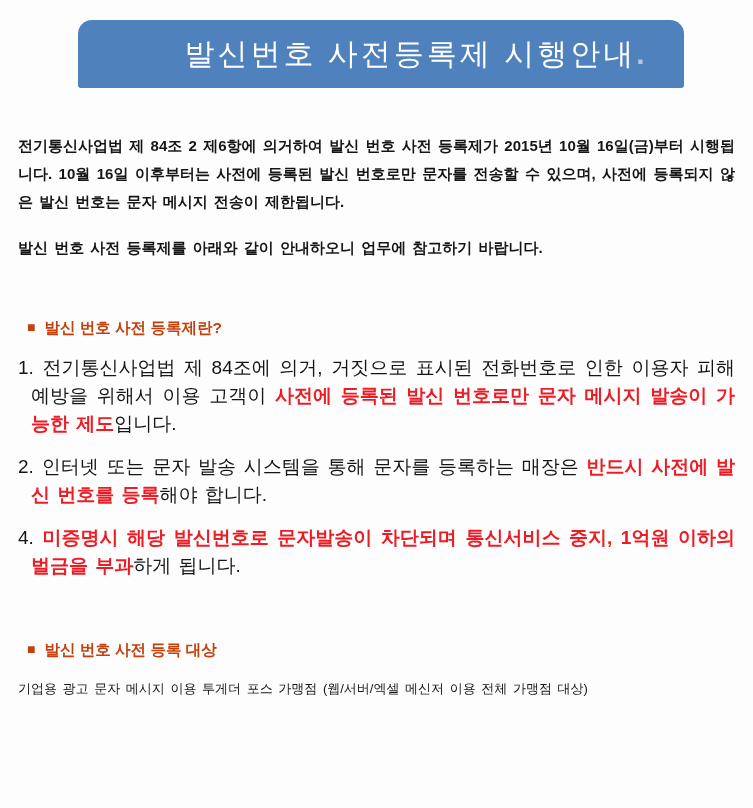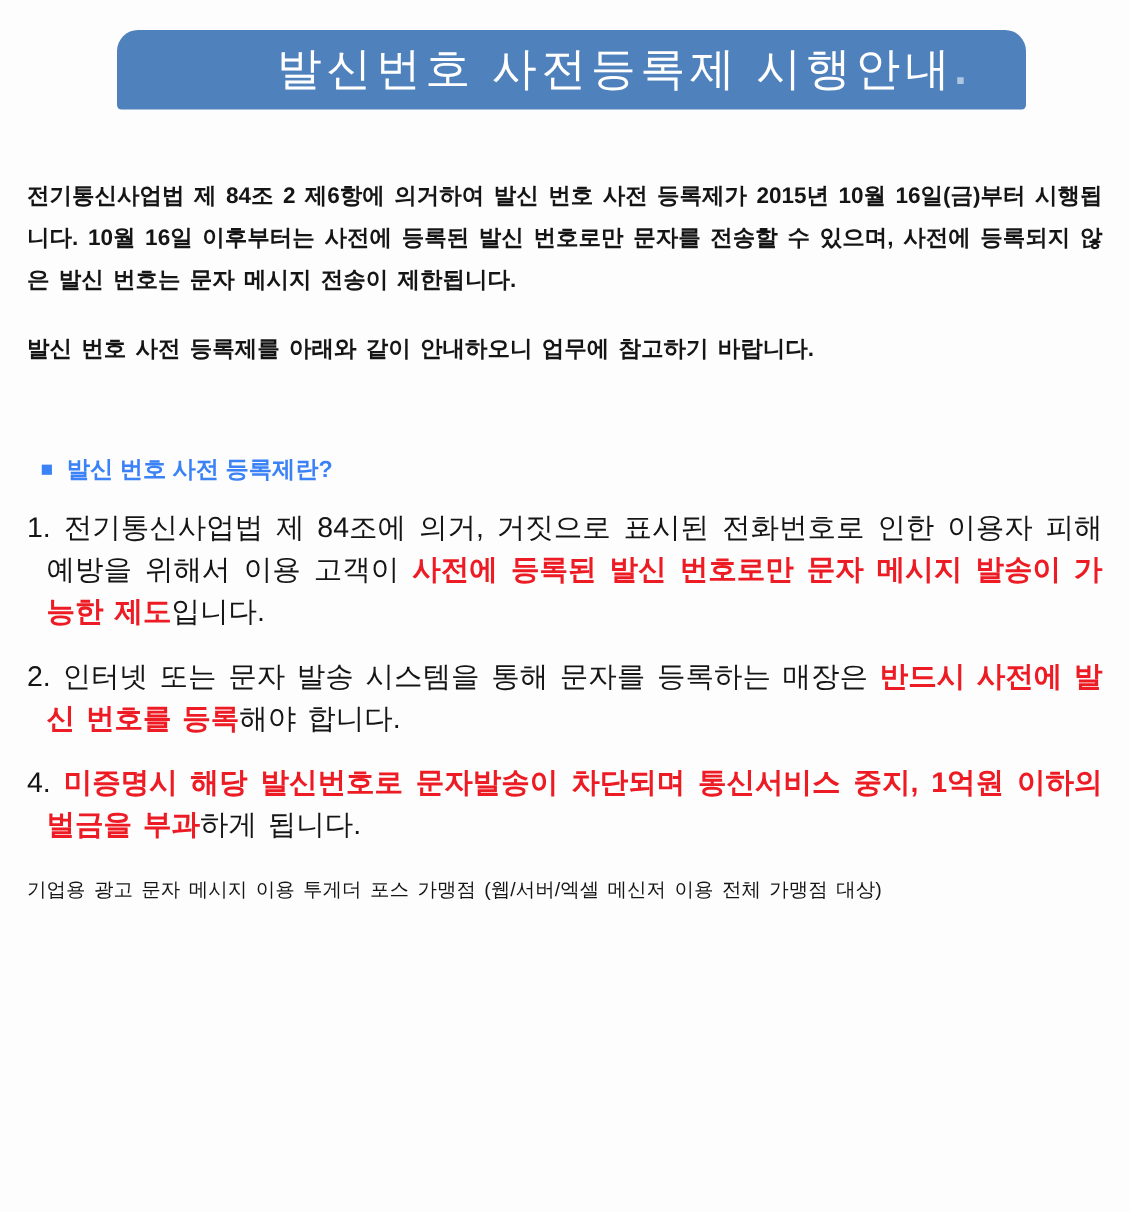--- a/index.html
+++ b/index.html
@@ -11,21 +11,21 @@
     height: 808px;
     background: #fdfdfd;
     font-family: "Liberation Sans", "DejaVu Sans", sans-serif;
     color: #151515;
     overflow: hidden;
   }
   .banner {
     box-sizing: border-box;
     margin: 20px 0 0 78px;
     width: 606px;
-    height: 53px;
+    height: 68px;
     background: var(--banner-blue, #4f81bd);
     border-radius: 14px 14px 3px 3px;
     display: flex;
     align-items: center;
     justify-content: center;
   }
   .banner-title {
     color: var(--title-text, #ffffff);
     font-size: 30px;
     letter-spacing: 3px;
@@ -46,21 +46,21 @@
     text-align: justify;
     word-spacing: 2px;
     margin: 0;
   }
   .p1 { margin-top: 44px; font-weight: 700; }
   .p2 { margin-top: 18px; font-weight: 700; }
   .section-heading {
     font-size: 15.5px;
     font-weight: 700;
     margin: 0 0 0 9px;
-    color: #3b82f6;
+    color: #c2410c;
   }
   .section-heading .bullet {
     font-size: 14px;
     margin-right: 9px;
     position: relative;
     top: -1px;
   }
   .heading-what { margin-top: 56px; }
   .heading-target { margin-top: 60px; }
   .item {
@@ -101,17 +101,18 @@
 
     <h2 class="section-heading heading-what"><span class="bullet">■</span><span>발신 번호 사전 등록제란?</span></h2>
 
     <p class="item"><span class="num">1.</span> <span class="seg">전기통신사업법 제 84조에 의거, 거짓으로 표시된 전화번호로 인한 이용자 피해 예방을 위해서 이용 고객이 </span><span class="seg em">사전에 등록된 발신 번호로만 문자 메시지 발송이 가능한 제도</span><span class="seg">입니다.</span></p>
 
     <p class="item"><span class="num">2.</span> <span class="seg">인터넷 또는 문자 발송 시스템을 통해 문자를 등록하는 매장은 </span><span class="seg em">반드시 사전에 발신 번호를 등록</span><span class="seg">해야 합니다.</span></p>
 
 
     <p class="item"><span class="num">4.</span> <span class="seg em">미증명시 해당 발신번호로 문자발송이 차단되며 통신서비스 중지, 1억원 이하의 벌금을 부과</span><span class="seg">하게 됩니다.</span></p>
 
+    <h2 class="section-heading heading-target"><span class="bullet">■</span><span>발신 번호 사전 등록 대상</span></h2>
 
     <p class="target-line">기업용 광고 문자 메시지 이용 투게더 포스 가맹점 (웹/서버/엑셀 메신저 이용 전체 가맹점 대상)</p>
 
   </main>
 </div>
 
 </body></html>

